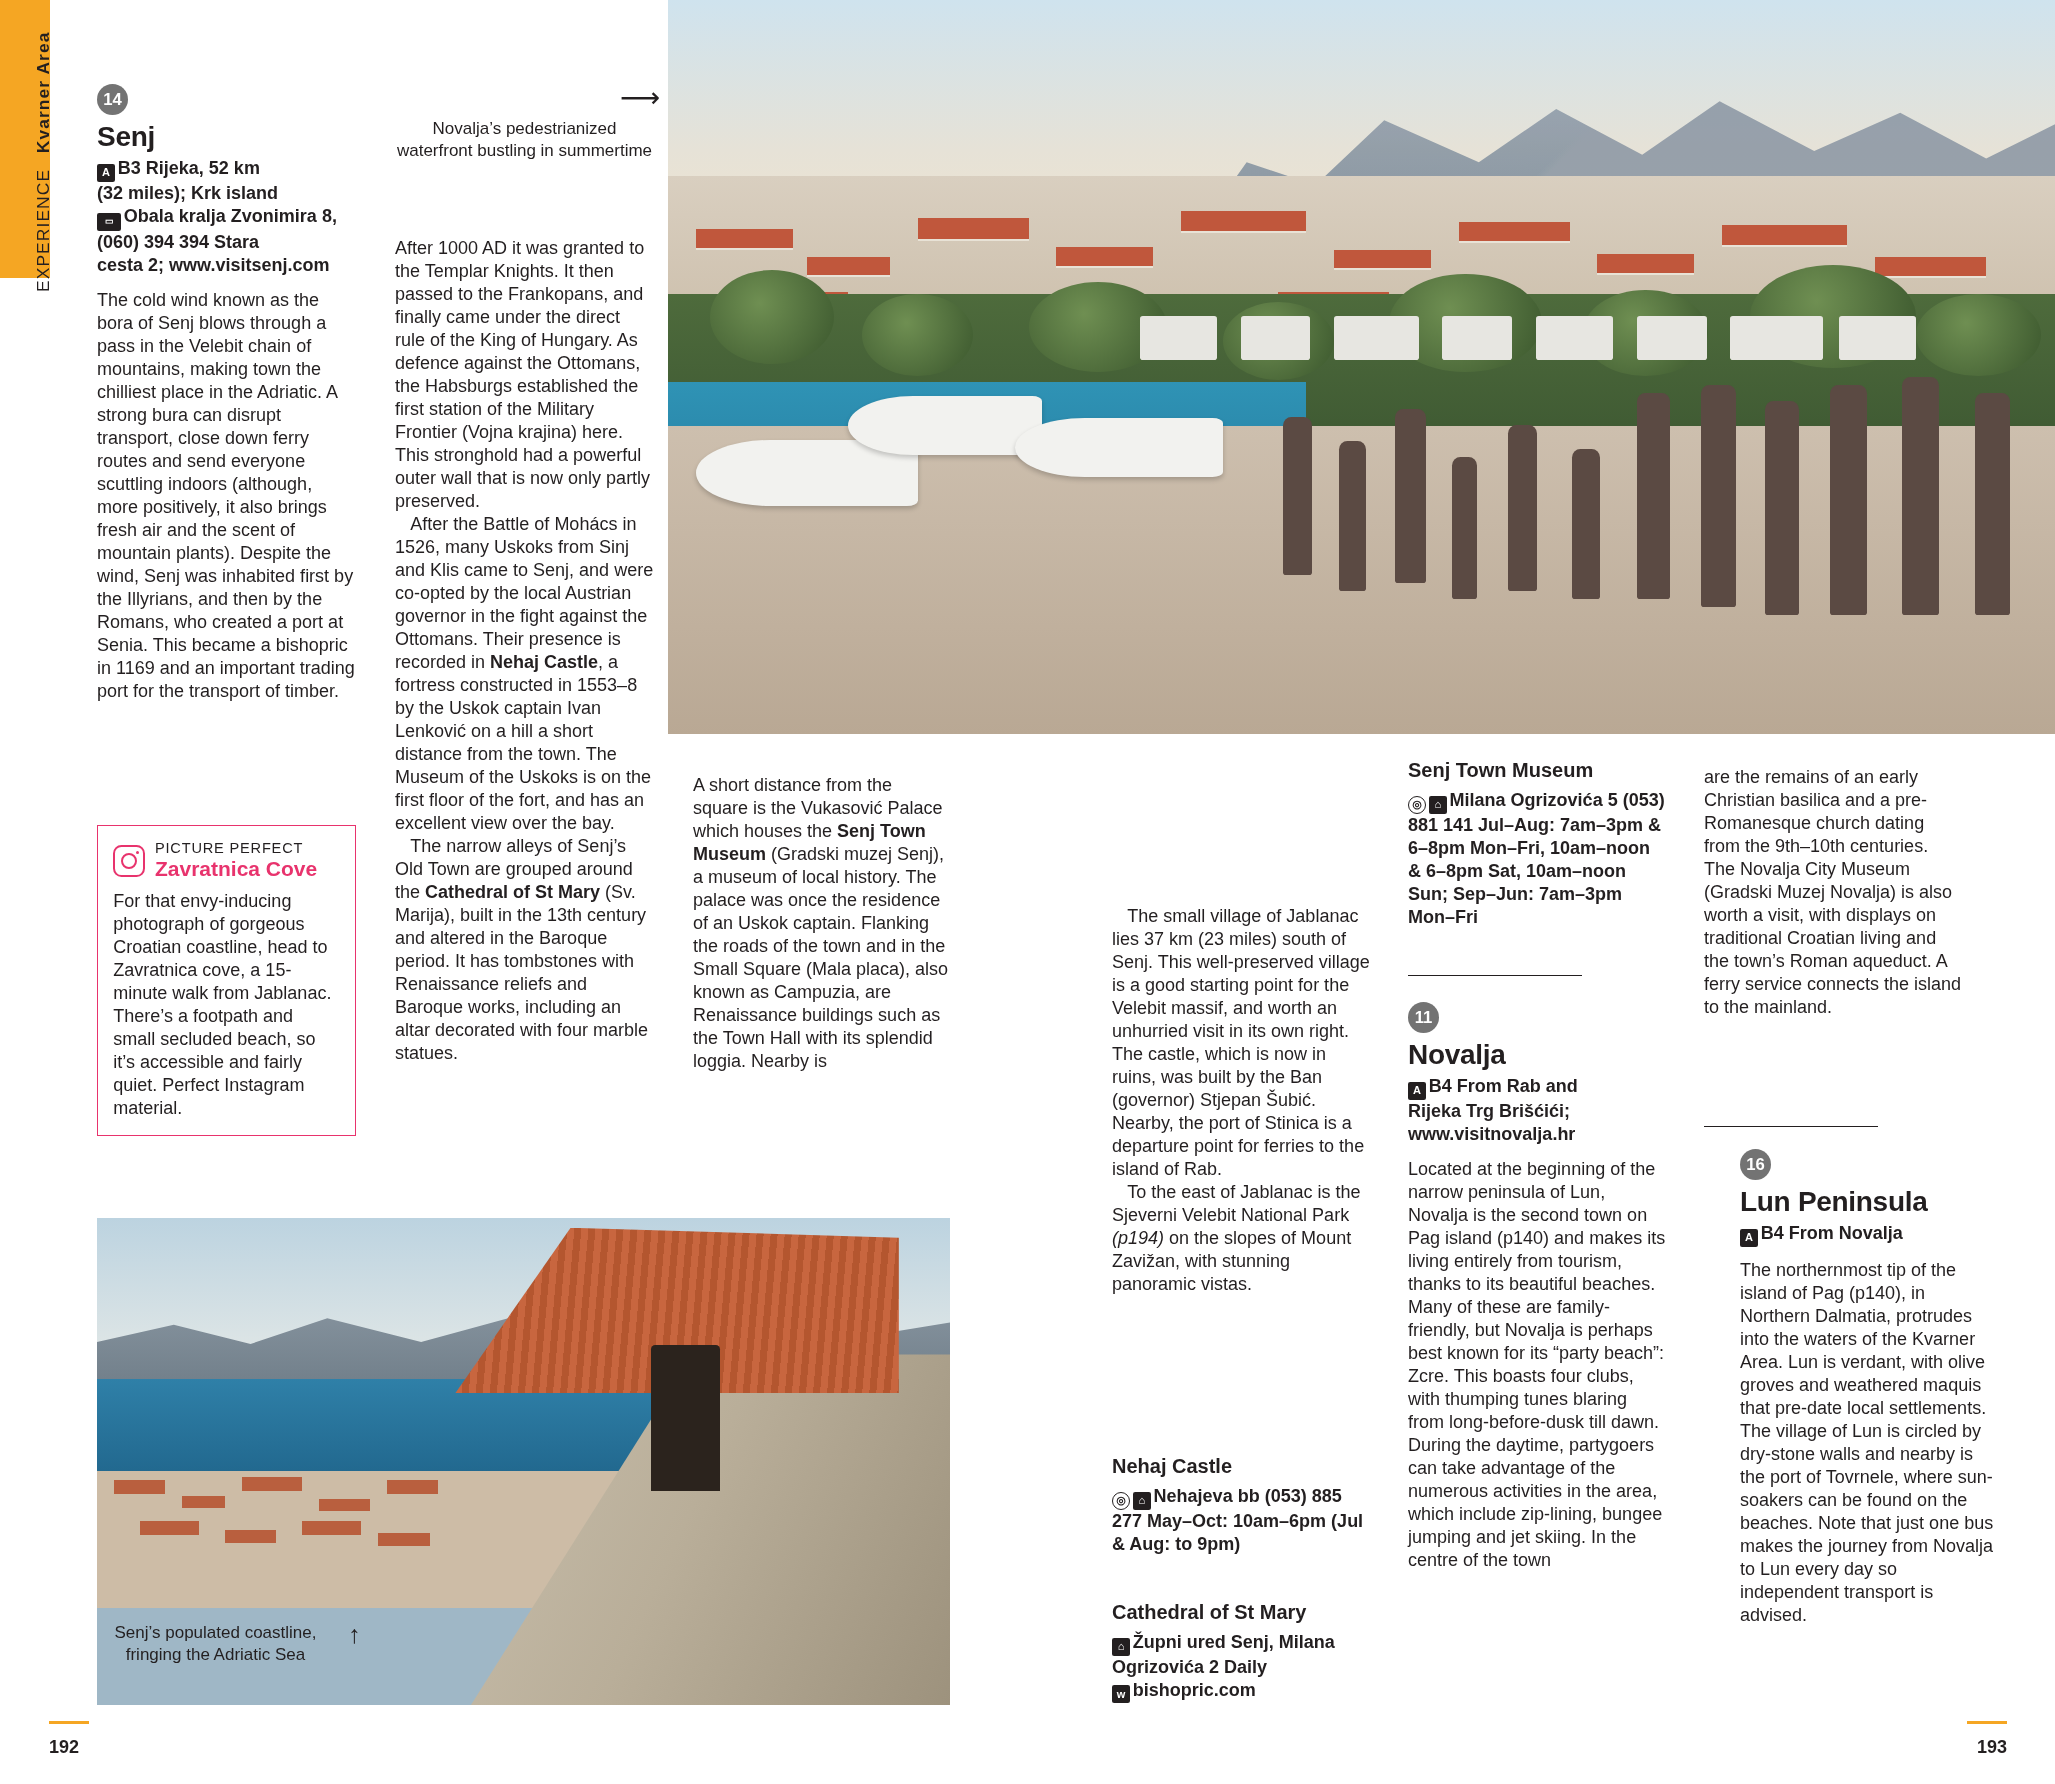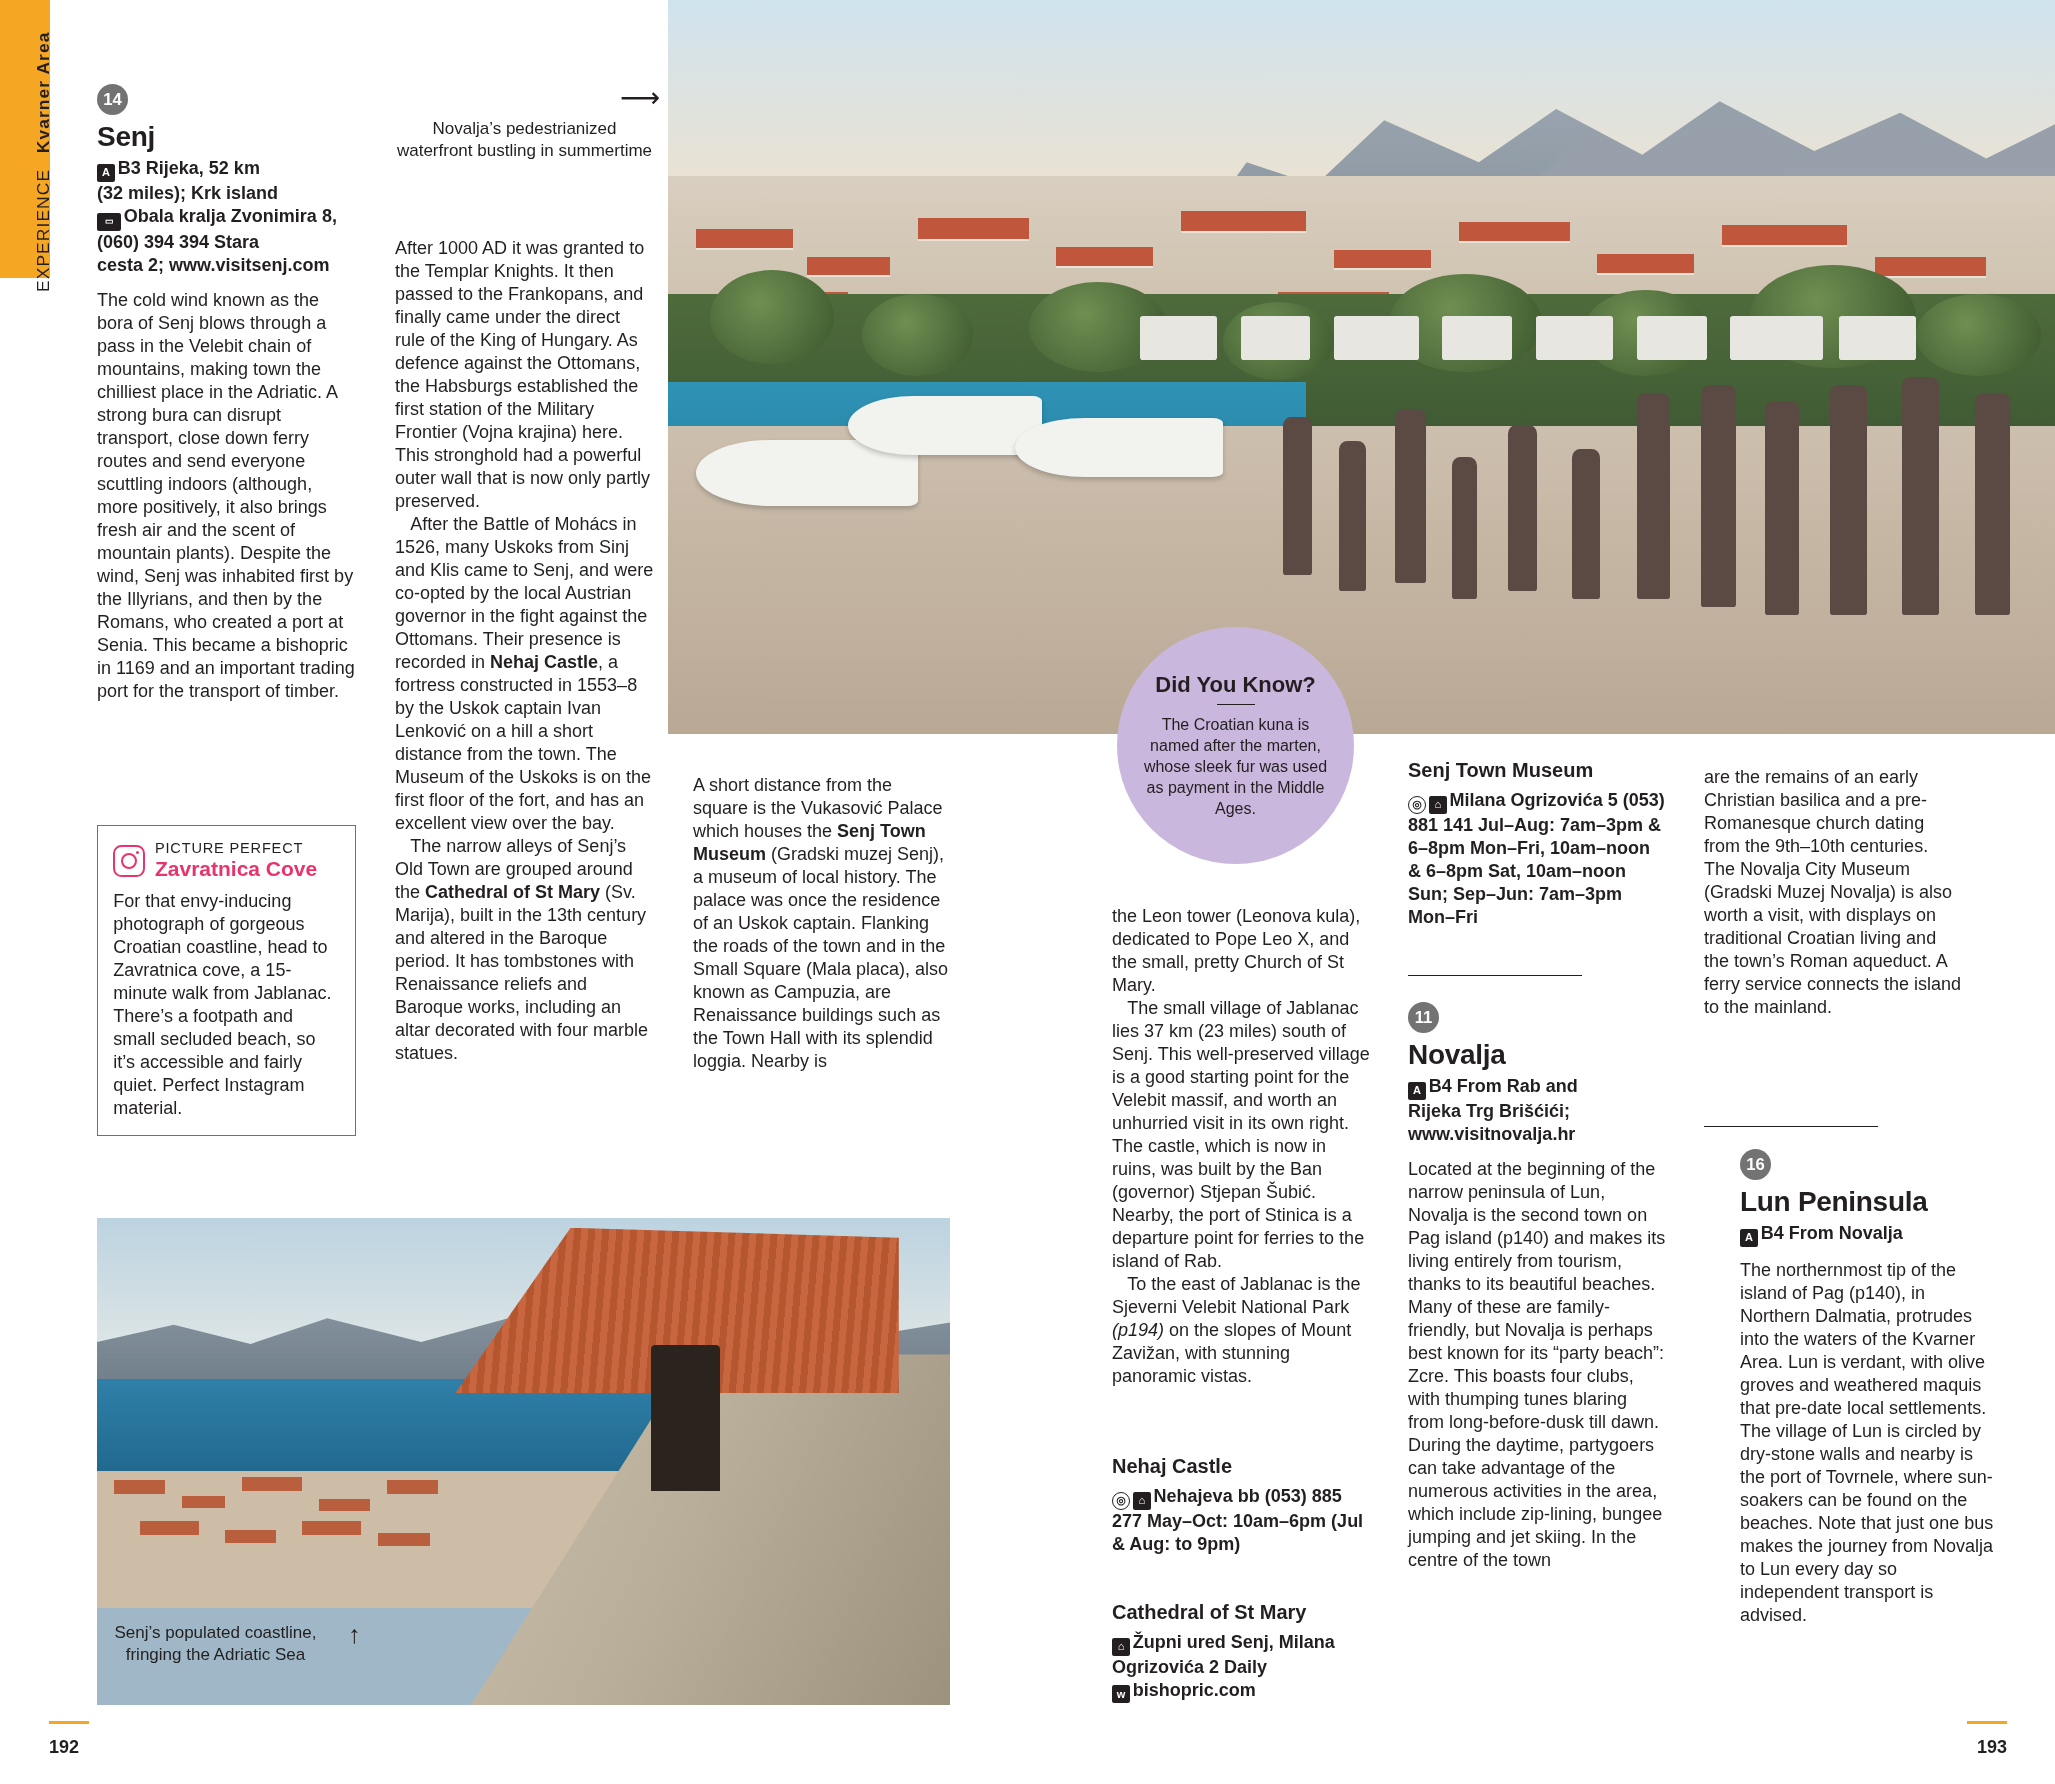--- a/index.html
+++ b/index.html
@@ -219,21 +219,20 @@
     </p>
   </div>
 
   <div class="col" style="left:693px; top:774px; width:258px;">
     <p>
       <span>A short distance from the square is the Vukasović Palace which houses the </span><span class="bold">Senj Town Museum</span><span> (Gradski muzej Senj), a museum of local history. The palace was once the residence of an Uskok captain. Flanking the roads of the town and in the Small Square (Mala placa), also known as Campuzia, are Renaissance buildings such as the Town Hall with its splendid loggia. Nearby is</span>
     </p>
   </div>
 
   <div class="col" style="left:1112px; top:905px; width:259px;">
-    <p>the Leon tower (Leonova kula), dedicated to Pope Leo X, and the small, pretty Church of St Mary.</p>
     <p style="text-indent:15.3px;">The small village of Jablanac lies 37 km (23 miles) south of Senj. This well-preserved village is a good starting point for the Velebit massif, and worth an unhurried visit in its own right. The castle, which is now in ruins, was built by the Ban (governor) Stjepan Šubić. Nearby, the port of Stinica is a departure point for ferries to the island of Rab.</p>
     <p style="text-indent:15.3px;">
       <span>To the east of Jablanac is the Sjeverni Velebit National Park </span><span class="ital">(p194)</span><span> on the slopes of Mount Zavižan, with stunning panoramic vistas.</span>
     </p>
   </div>
 
   <div class="col" style="left:1112px; top:1455px; width:259px;">
     <h3 class="box-title">Nehaj Castle</h3>
     <div class="meta" style="font-weight:bold;">
       <span class="ico circle outline">◎</span><span class="ico">⌂</span><span>Nehajeva bb   (053) 885 277   May–Oct: 10am–6pm (Jul &amp; Aug: to 9pm)</span>
@@ -342,25 +341,20 @@
       <i style="left:40%;top:28%;width:3.4%;height:38%"></i>
       <i style="left:48%;top:14%;width:4.2%;height:52%"></i>
       <i style="left:56%;top:12%;width:4.4%;height:56%"></i>
       <i style="left:64%;top:16%;width:4.2%;height:54%"></i>
       <i style="left:72%;top:12%;width:4.6%;height:58%"></i>
       <i style="left:81%;top:10%;width:4.6%;height:60%"></i>
       <i style="left:90%;top:14%;width:4.4%;height:56%"></i>
     </div>
   </div>
 
-  <div class="dyk" style="left:1117px; top:627px;">
-    <h3>Did You Know?</h3>
-    <div class="rule"></div>
-    <p>The Croatian kuna is named after the marten, whose sleek fur was used as payment in the Middle Ages.</p>
-  </div>
 
   <div class="photo" id="photo-senj" style="left:97px; top:1218px; width:853px; height:487px;">
     <div class="s-sky"></div>
     <div class="s-mount"></div>
     <div class="s-sea"></div>
     <div class="s-town"></div>
     <div class="s-roofs">
       <i style="left:2%;top:12%;width:6%;height:9%"></i>
       <i style="left:10%;top:22%;width:5%;height:8%"></i>
       <i style="left:17%;top:10%;width:7%;height:9%"></i>

